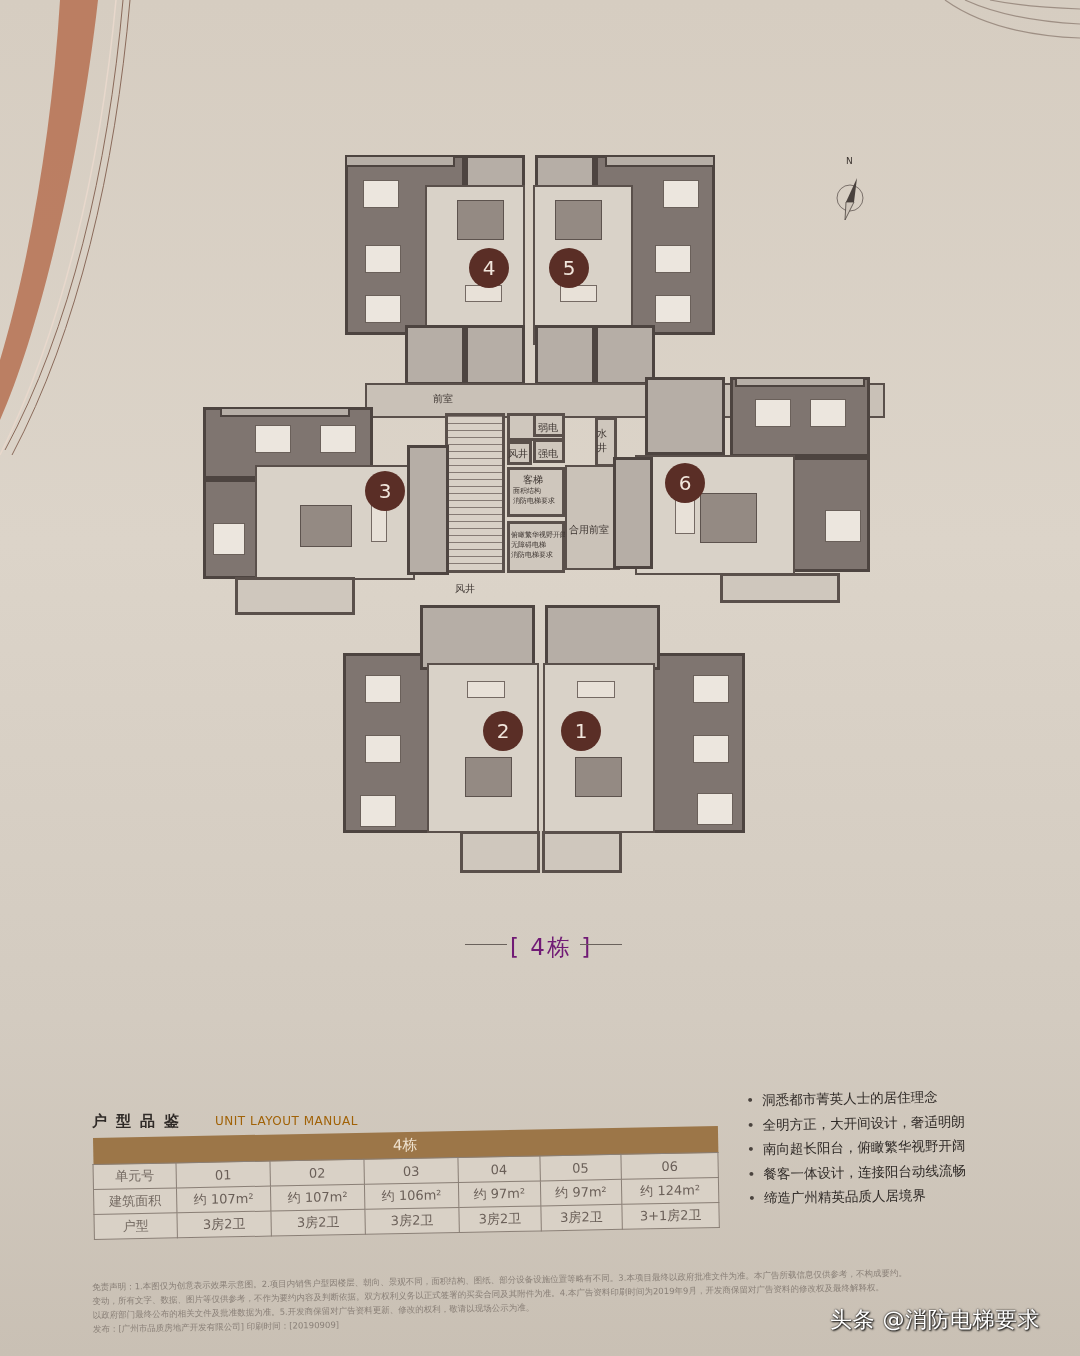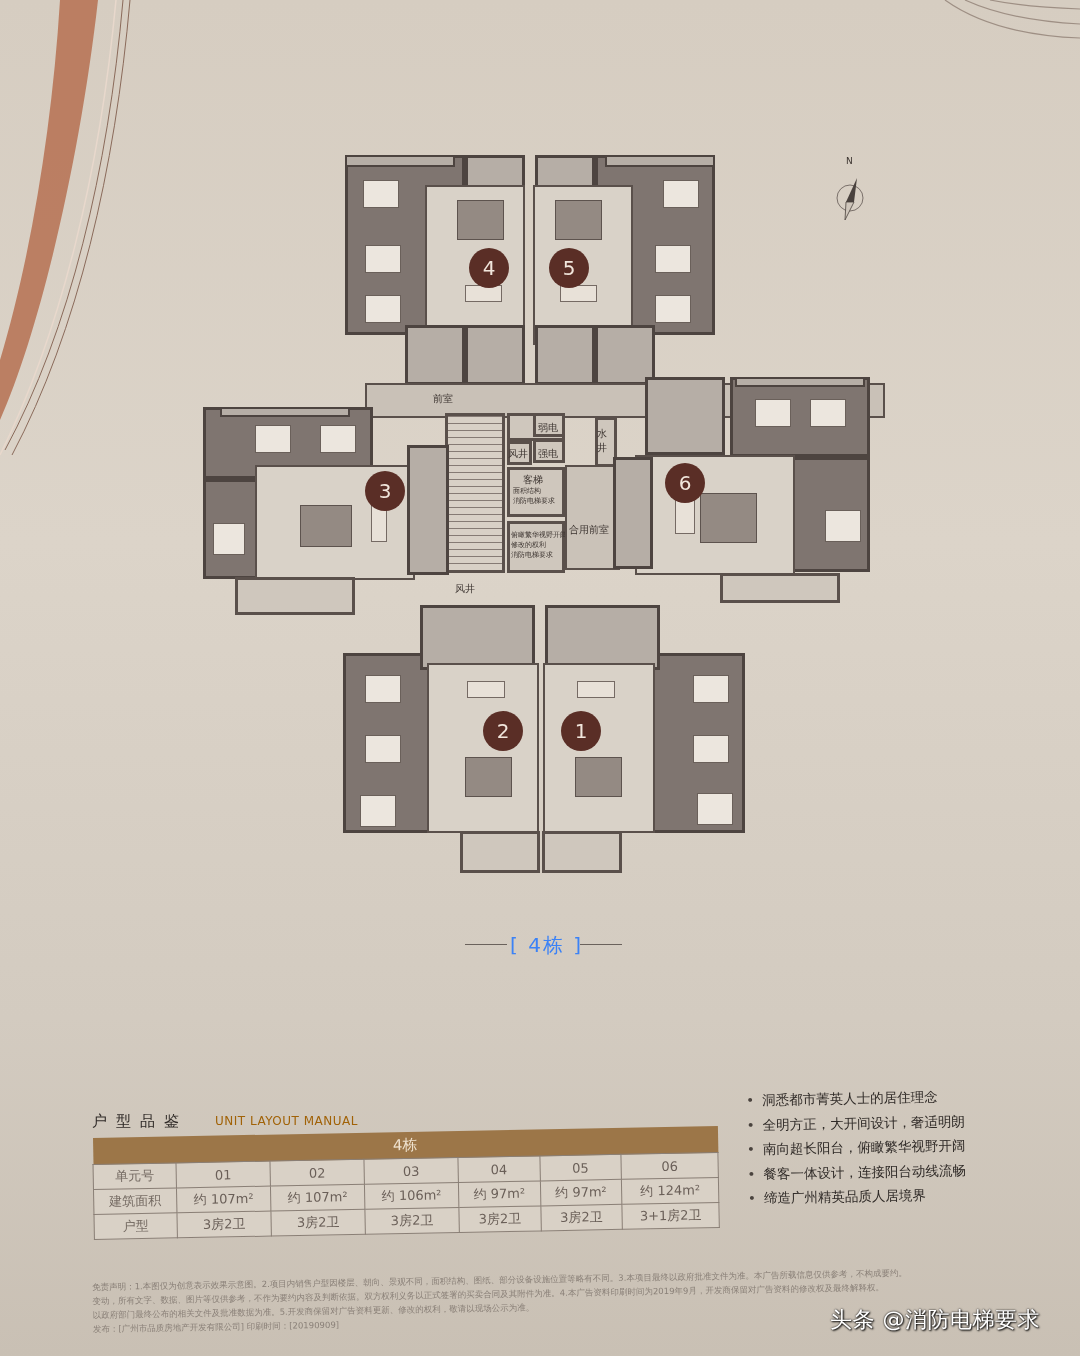--- a/index.html
+++ b/index.html
@@ -15,24 +15,24 @@
   .room.pale{background:#cfc7bd;border-color:#5a504b;}
   .corr{position:absolute;background:#d9d2c8;border:2px solid #5a504b;box-sizing:border-box;}
   .bed{position:absolute;width:34px;height:26px;background:#ece6de;border:1px solid #6a605a;}
   .sofa{position:absolute;background:#948a83;border:1px solid #5d534e;}
   .table{position:absolute;background:#e8e1d8;border:1px solid #756a64;}
   .unit-num{position:absolute;width:40px;height:40px;border-radius:50%;background:#5a2e26;color:#f1e6dc;
     font-size:20px;line-height:40px;text-align:center;font-family:"DejaVu Sans",sans-serif;}
   .lbl{position:absolute;font-size:10px;color:#3d3531;white-space:nowrap;}
   .lbl.s{font-size:7px;line-height:9px;}
   .compass{position:absolute;left:833px;top:168px;width:32px;height:60px;}
-  .bldg-caption{position:absolute;left:482px;top:932px;font-size:20px;color:#3b82f6;letter-spacing:2px;}
+  .bldg-caption{position:absolute;left:482px;top:932px;font-size:23px;color:#701a75;letter-spacing:2px;}
   .cap-line{position:absolute;top:944px;height:1px;background:#6a625c;width:42px;}
   
-  .sec-title{position:absolute;left:92px;top:1112px;font-size:15px;font-weight:normal;letter-spacing:9px;color:#2f2a27;}
+  .sec-title{position:absolute;left:92px;top:1112px;font-size:15px;font-weight:bold;letter-spacing:9px;color:#2f2a27;}
   .sec-sub{position:absolute;left:215px;top:1114px;font-size:12px;color:#a16207;letter-spacing:0.5px;}
   .spec{position:absolute;left:92px;top:1138px;width:626px;transform:rotate(-1.1deg);transform-origin:left top;}
   .spec table{border-collapse:collapse;width:100%;font-size:13px;color:#6a5f58;}
   .spec th.hdr{background:#9c7648;color:#efe2cf;font-weight:normal;font-size:15px;height:24px;}
   .spec td{border:1px solid #8a7f76;height:22px;text-align:center;background:#d9d1c6;}
   .spec td.rowh{width:80px;color:#746a62;}
   .bullets{position:absolute;left:747px;top:1086px;list-style:none;margin:0;padding:0;transform:rotate(-1deg);}
   .bullets li{font-size:13.5px;color:#2f2a27;height:24.5px;line-height:24.5px;}
   .bullets li::before{content:"•";margin-right:8px;color:#4a433e;}
   .disclaimer{position:absolute;left:92px;top:1280px;width:940px;font-size:8.5px;line-height:14px;color:#8a8078;
@@ -103,21 +103,21 @@
     <div class="room pale" style="left:312px;top:296px;width:25px;height:24px;"></div>
     <div class="lbl" style="left:313px;top:302px;">风井</div>
     <div class="room pale" style="left:338px;top:294px;width:32px;height:24px;"></div>
     <div class="lbl" style="left:343px;top:302px;">强电</div>
     <div class="room pale" style="left:312px;top:322px;width:58px;height:50px;"></div>
     <div class="lbl" style="left:328px;top:328px;">客梯</div>
     <div class="lbl s" style="left:318px;top:342px;">面积结构</div>
     <div class="lbl s" style="left:318px;top:352px;">消防电梯要求</div>
     <div class="room pale" style="left:312px;top:376px;width:58px;height:52px;"></div>
     <div class="lbl s" style="left:316px;top:386px;">俯瞰繁华视野开阔</div>
-    <div class="lbl s" style="left:316px;top:396px;">修改的权利</div>
+    <div class="lbl s" style="left:316px;top:396px;">无障碍电梯</div>
     <div class="lbl s" style="left:316px;top:406px;">消防电梯要求</div>
     <div class="corr" style="left:370px;top:320px;width:55px;height:105px;background:#cac2b8;"></div>
     <div class="lbl" style="left:374px;top:378px;">合用前室</div>
     <div class="room pale" style="left:400px;top:272px;width:22px;height:50px;"></div>
     <div class="lbl" style="left:402px;top:282px;width:10px;white-space:normal;">水井</div>
     <div class="lbl" style="left:260px;top:437px;">风井</div>
   </div>
 
   <div>
     <div class="room" style="left:8px;top:262px;width:170px;height:72px;"></div>

